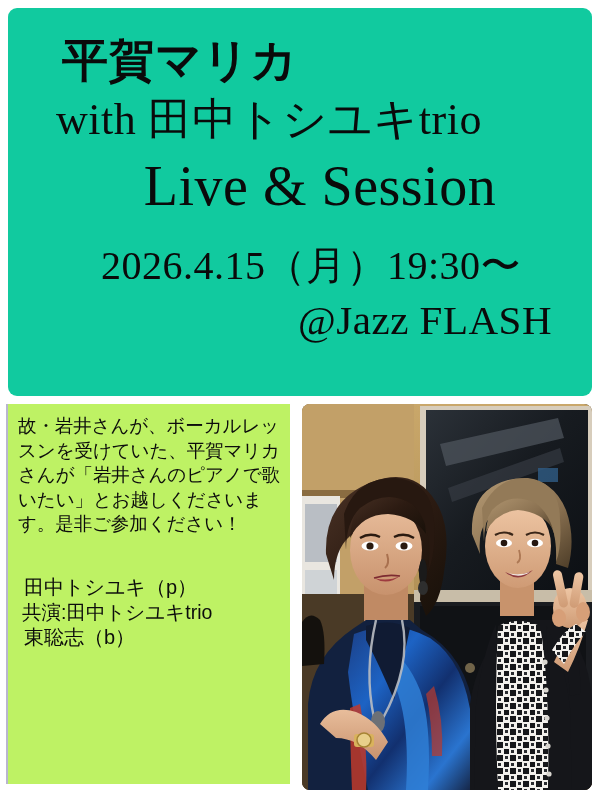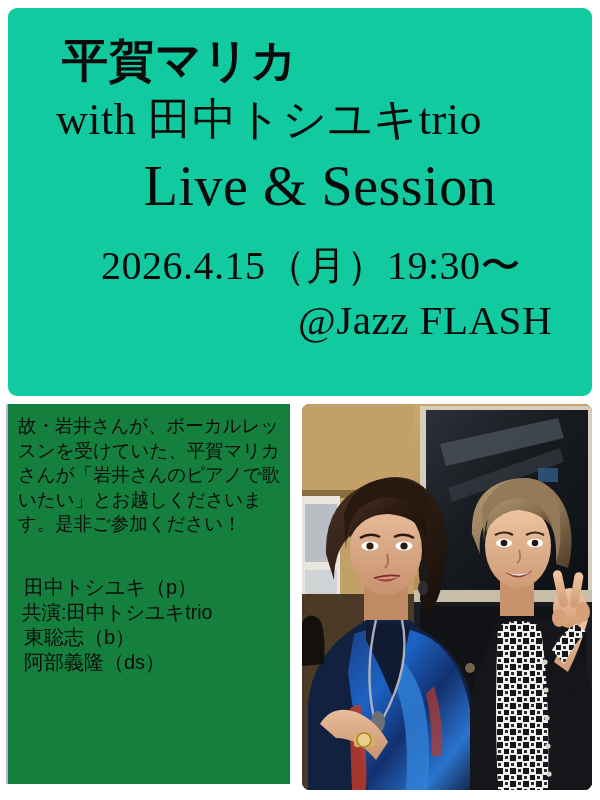--- a/index.html
+++ b/index.html
@@ -82,21 +82,21 @@
     height: 400px;
   }
 
   
   .info-panel {
     position: absolute;
     left: 6px;
     top: 4px;
     width: 284px;
     height: 380px;
-    background: #15803d;
+    background: #bef264;
     border-left: 2px solid #b9b6cf;
     box-sizing: border-box;
     padding: 10px 8px 6px 10px;
     overflow: hidden;
   }
   .blurb {
     font-size: 18.5px;
     line-height: 1.33;
     color: #0c0c0c;
     letter-spacing: -0.1px;
@@ -145,21 +145,20 @@
 
   <div class="lower">
 
     <div class="info-panel">
       <p class="blurb">故・岩井さんが、ボーカルレッスンを受けていた、平賀マリカさんが「岩井さんのピアノで歌いたい」とお越しくださいます。是非ご参加ください！</p>
       <div class="spacer-sm"></div>
       <div class="spacer-xs"></div>
       <p class="credit">田中トシユキ（p）</p>
       <p class="credit tight">共演:田中トシユキtrio</p>
       <p class="credit">東聡志（b）</p>
-      <p class="credit">阿部義隆（ds）</p>
     </div>
 
     <div class="photo">
       <svg viewBox="0 0 290 386" preserveAspectRatio="xMidYMid slice">
         <defs>
           <linearGradient id="wallG" x1="0" y1="0" x2="0" y2="1">
             <stop offset="0%" stop-color="#c9a76a"></stop>
             <stop offset="55%" stop-color="#b08f55"></stop>
             <stop offset="100%" stop-color="#6e5637"></stop>
           </linearGradient>

